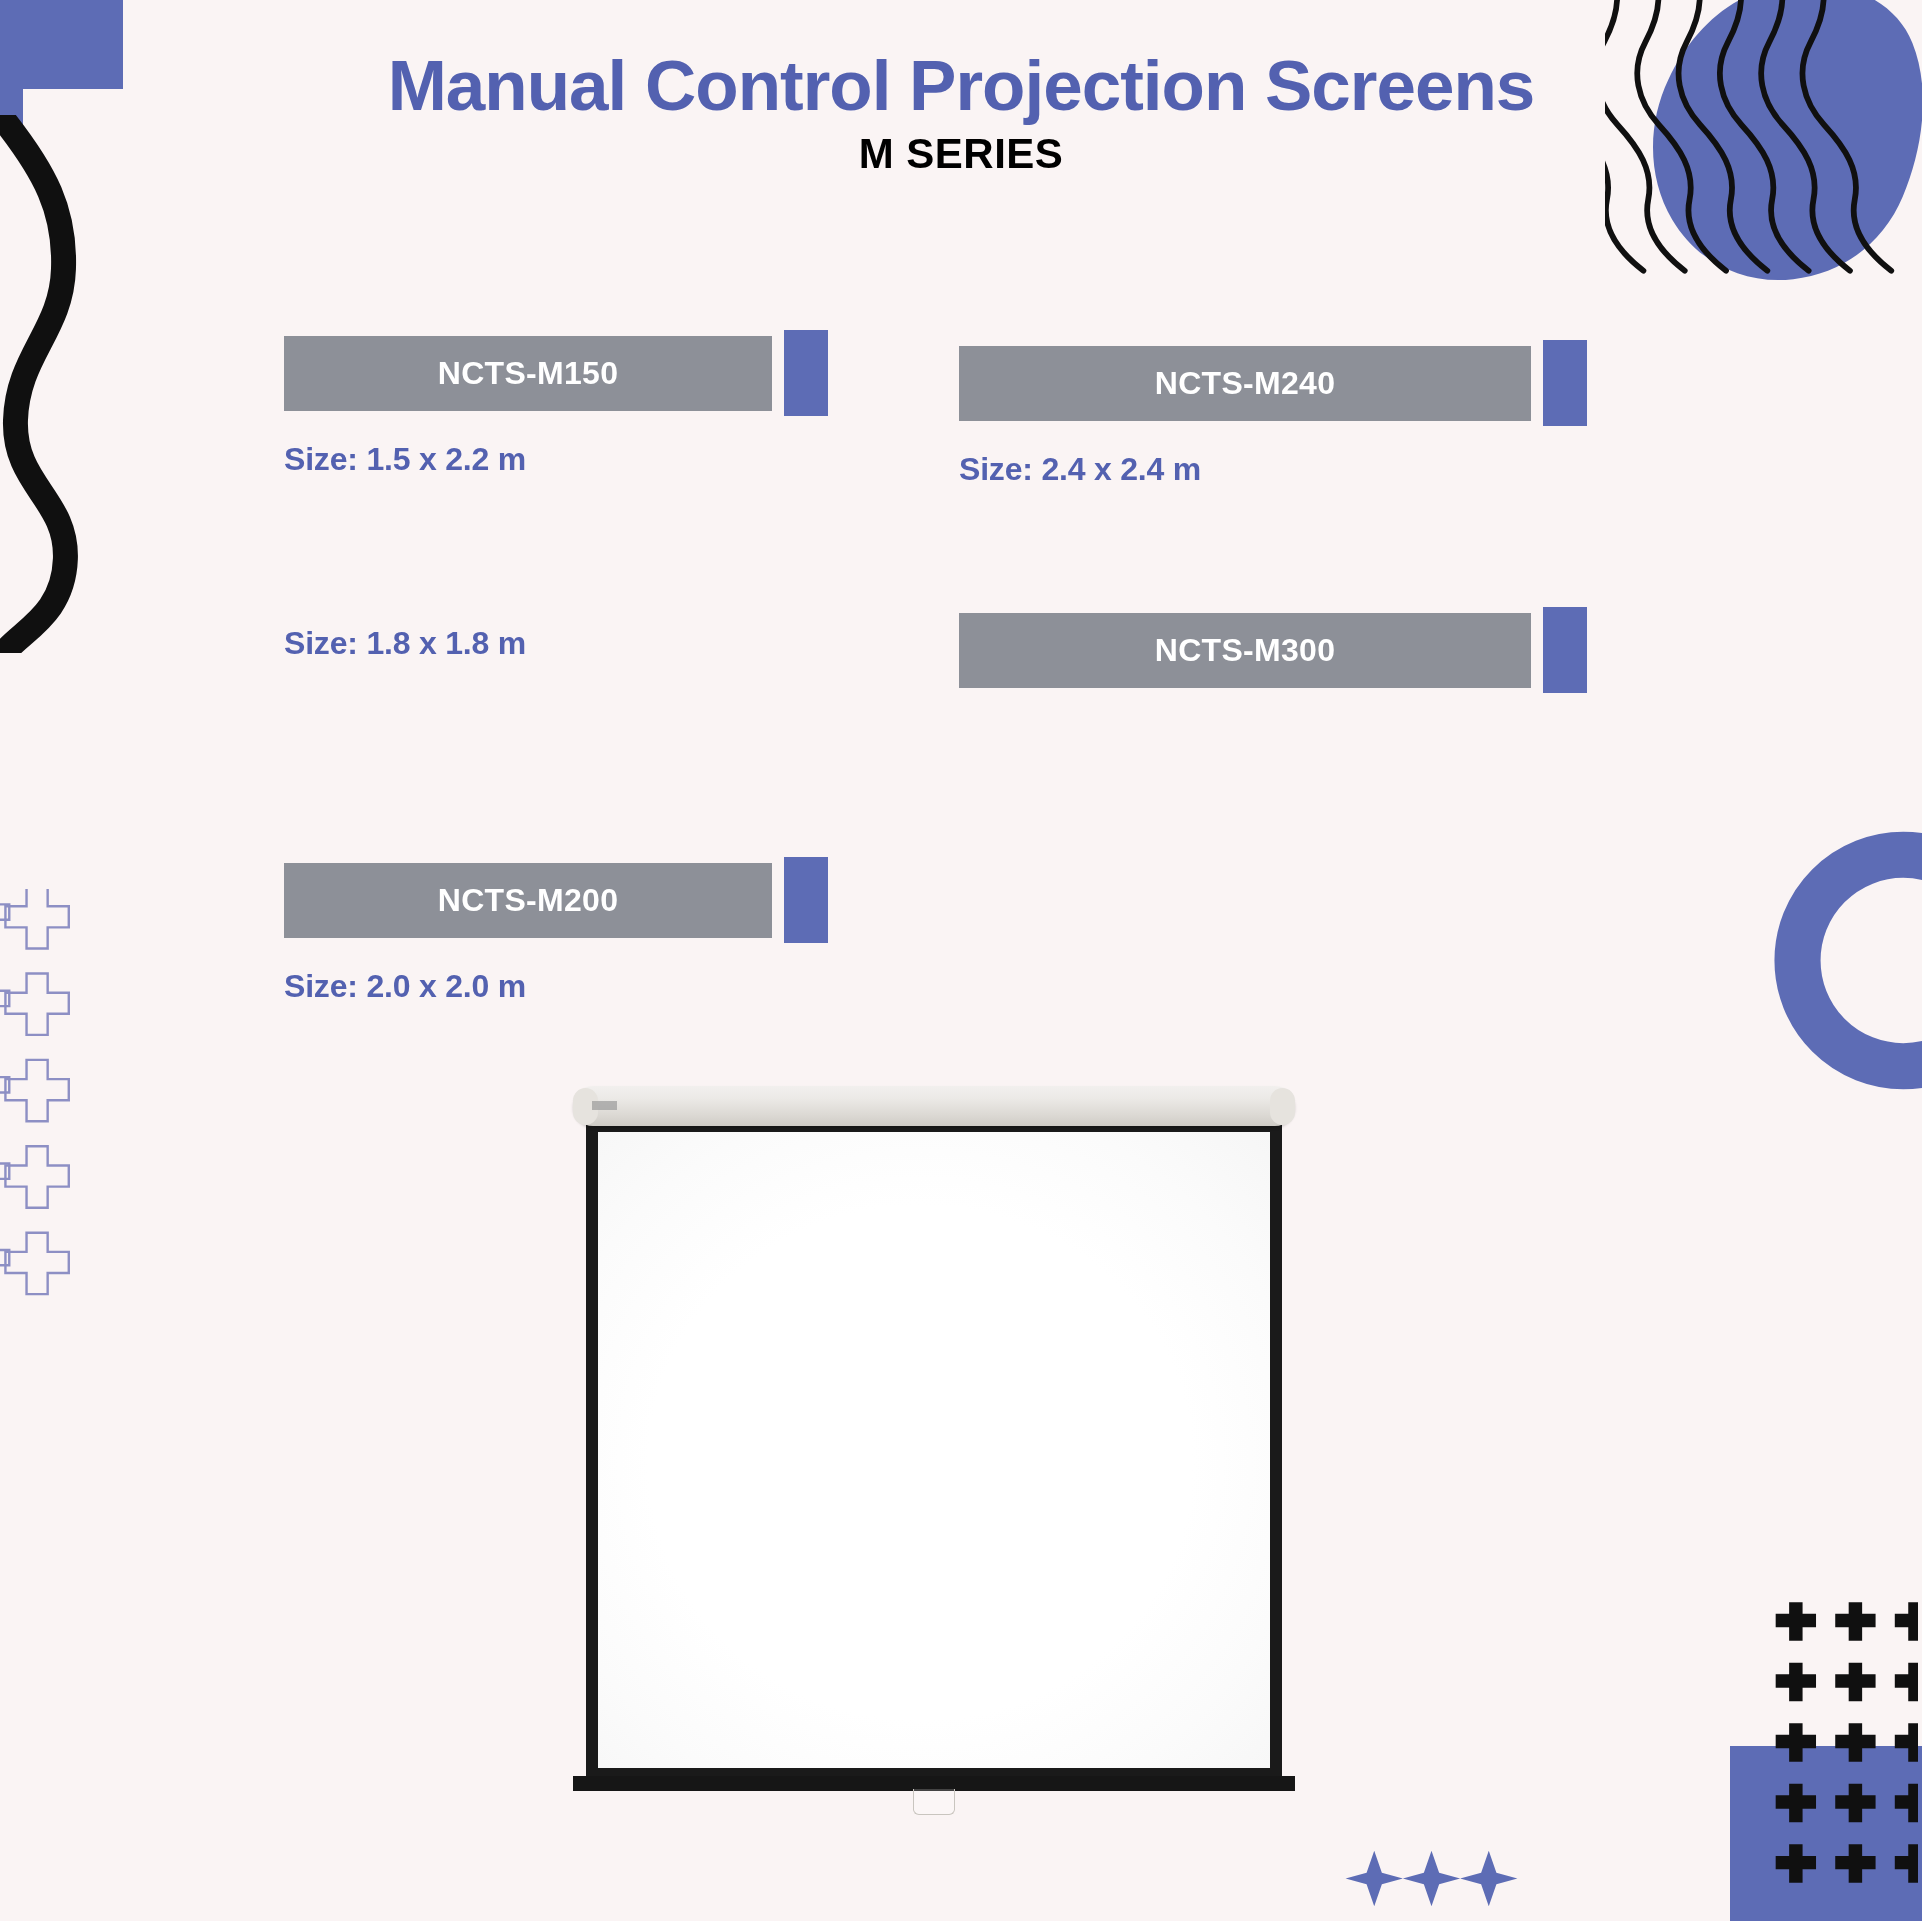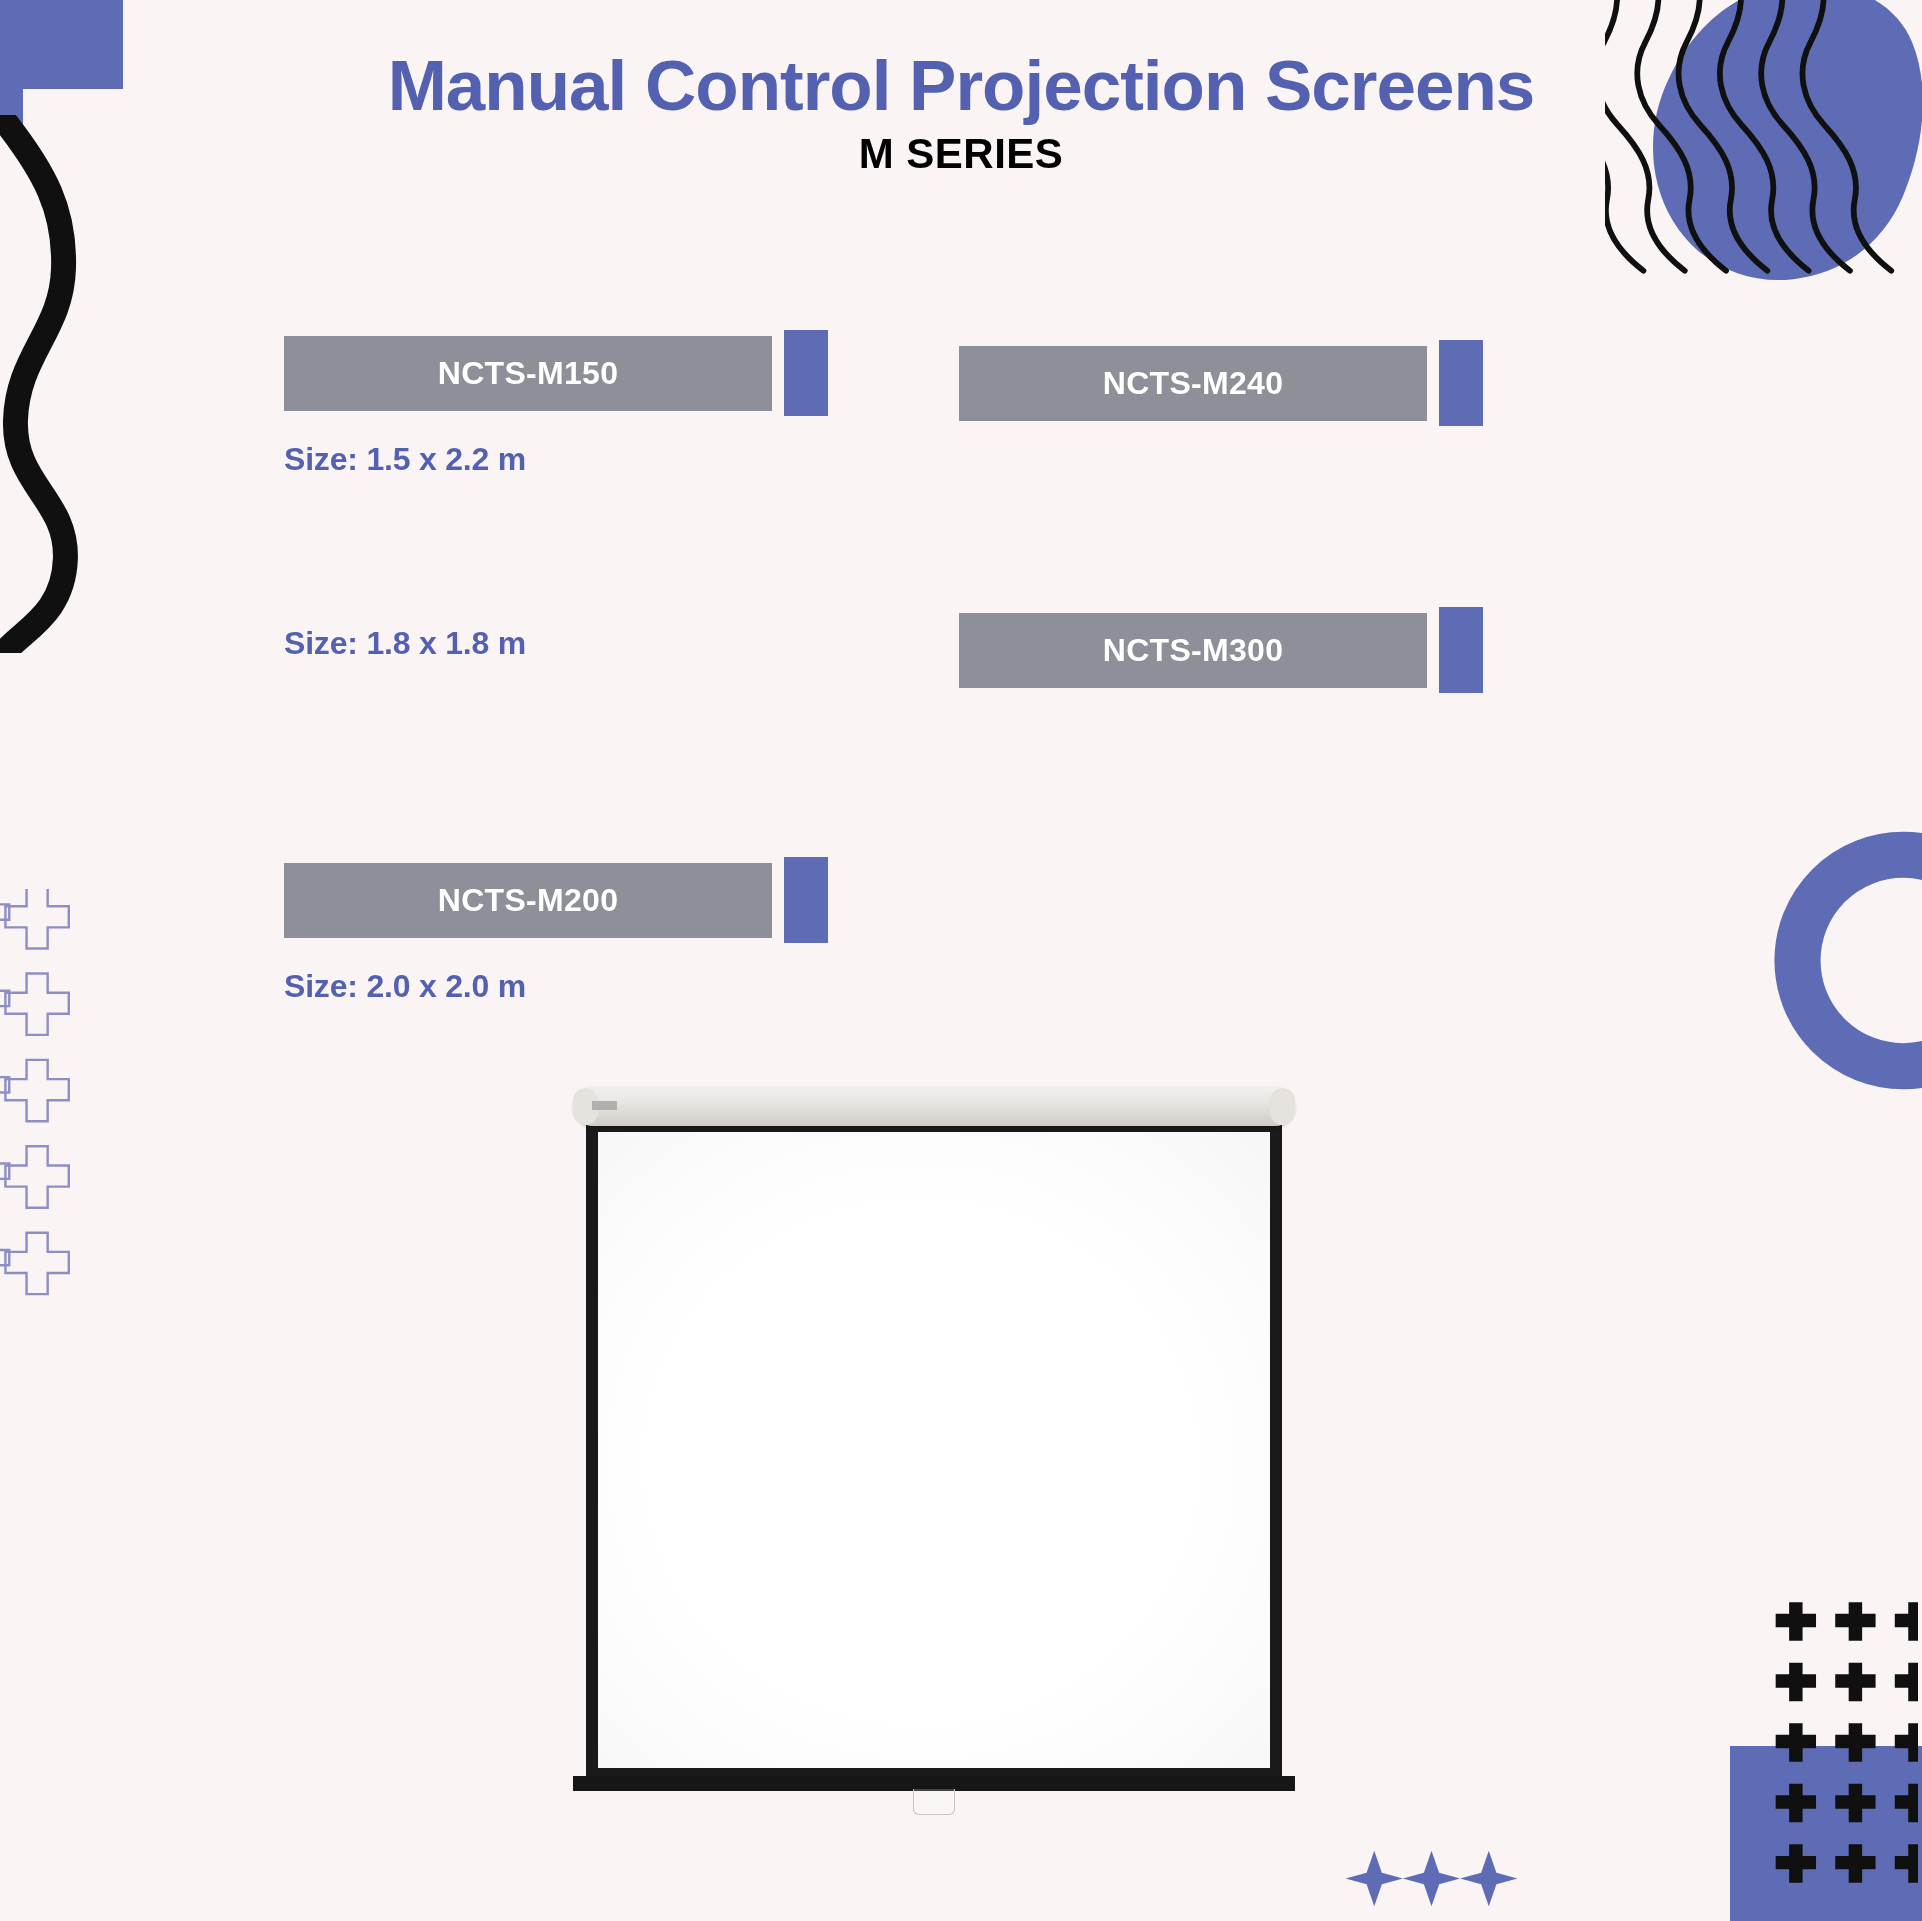--- a/index.html
+++ b/index.html
@@ -94,21 +94,21 @@
   .product-size {
     margin-top: 25px;
     font-size: 32px;
     font-weight: bold;
     color: #5361b0;
     letter-spacing: -0.2px;
   }
 
   
   .col-left  .product-bar { width: 488px; }
-  .col-right .product-bar { width: 468px; }
+  .col-right .product-bar { width: 572px; }
   .col-left  .product-accent { height: 86px; margin-top: -5.8px; }
   .col-right .product-accent { height: 86px; margin-top: -5.8px; }
 
   
   #screen-figure {
     position: absolute;
     left: 565px;
     top: 1086px;
     width: 738px;
     height: 749px;
@@ -278,20 +278,21 @@
     <div class="product-size">Size: 2.0 x 2.0 m</div>
   </div>
 
   <div class="product-item col-right" style="left:959px; top:346px;">
     <div class="product-bar-row">
       <div class="product-bar">
         <span class="product-code">NCTS-M240</span>
       </div>
       <div class="product-accent"></div>
     </div>
+    <div class="product-size">Size: 2.4 x 2.4 m</div>
   </div>
 
   <div class="product-item col-right" style="left:959px; top:613px;">
     <div class="product-bar-row">
       <div class="product-bar">
         <span class="product-code">NCTS-M300</span>
       </div>
       <div class="product-accent"></div>
     </div>
   </div>

